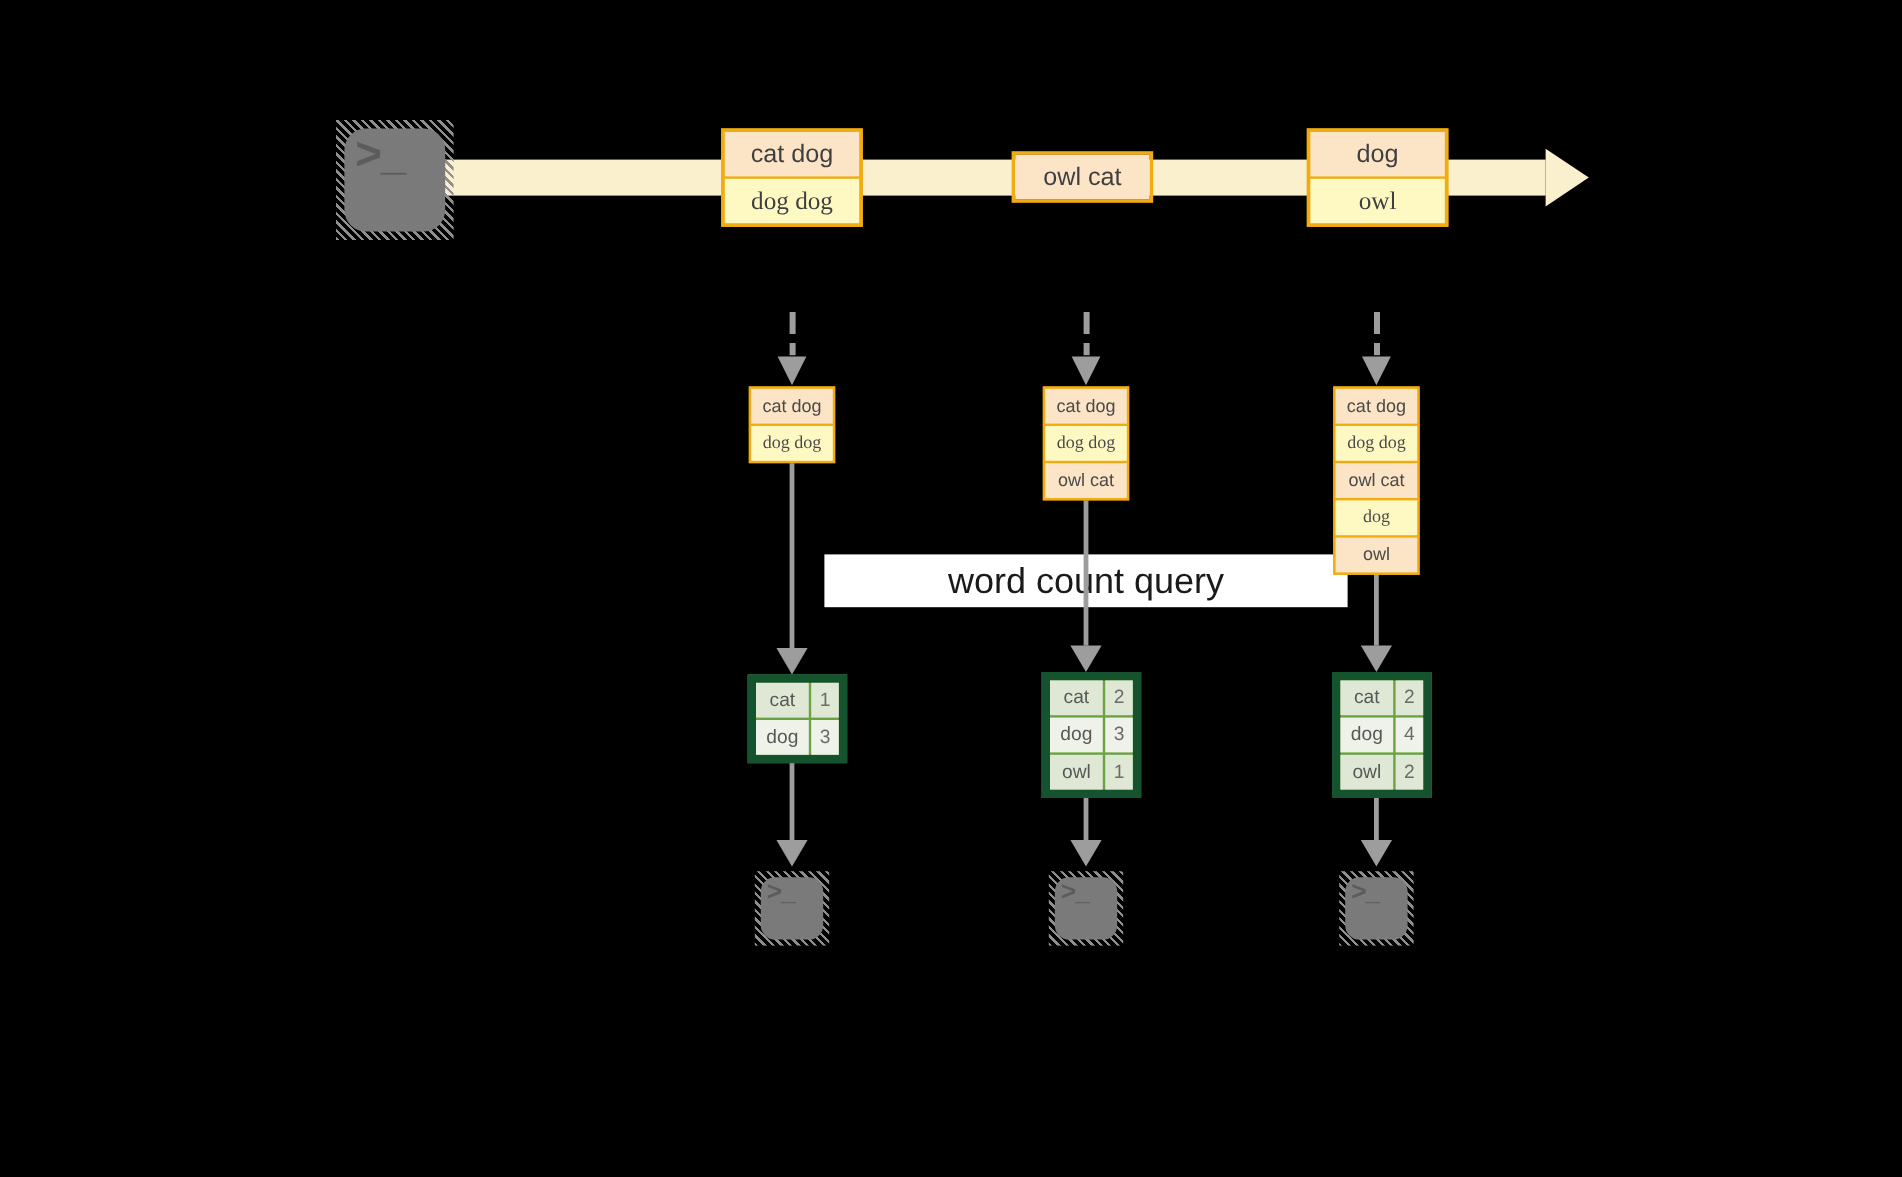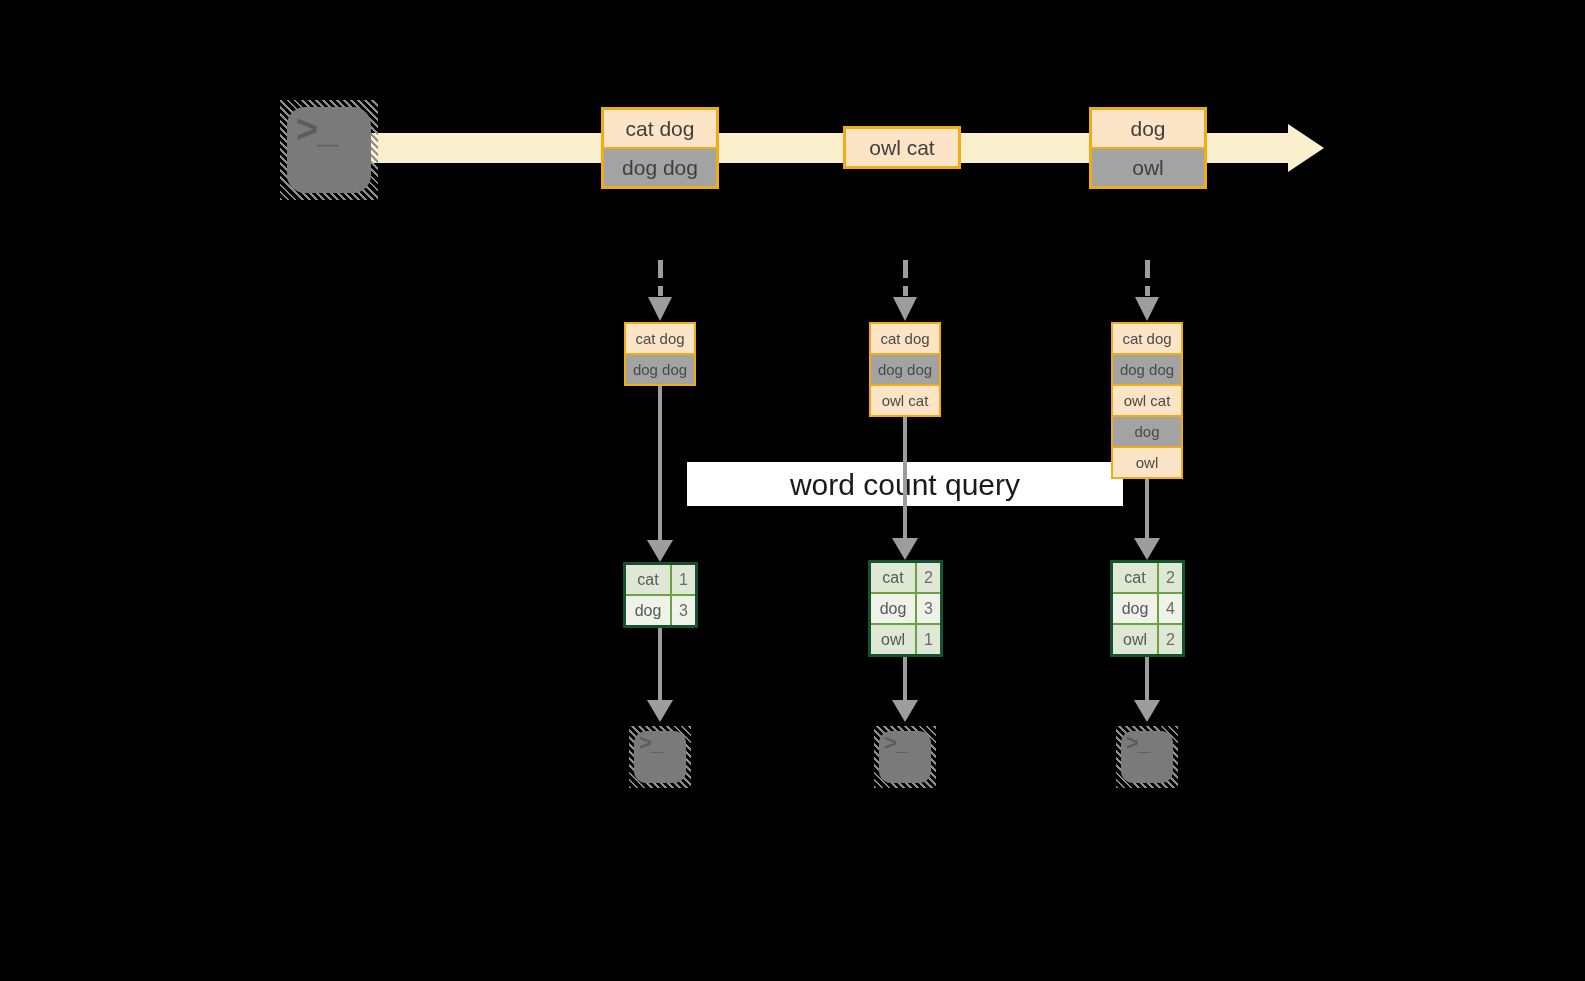--- a/index.html
+++ b/index.html
@@ -24,33 +24,33 @@
 
   
   .ebox{position:absolute;border:3px solid #f0ac12;z-index:3;background:#f0ac12;}
   .ebox .row{width:112px;height:37px;line-height:37px;text-align:center;
              font-size:21px;color:#3f3f3f;}
   .ebox .row + .row{margin-top:2px;}
   .ebox-1{left:601px;top:107px;}
   .ebox-2{left:843px;top:126px;}
   .ebox-3{left:1089px;top:107px;}
   .peach-dark{background:#fce4c6;}
-  .peach-light{background:#a3a3a3;}
+  .peach-light{background:#fef9c3;font-family:Liberation Serif, serif;}
 
   
   .stack{position:absolute;border:2px solid #f0ac12;background:#f0ac12;z-index:3;top:322px;}
   .stack .row{width:68px;height:29px;line-height:29px;text-align:center;
               font-size:15px;color:#4a4a4a;}
   .stack .row + .row{margin-top:2px;}
   .stack-1{left:624px;}
   .stack-2{left:869px;}
   .stack-3{left:1111px;}
 
   
-  .ctable{position:absolute;border:3px solid #14532d;background:#6ba342;z-index:3;}
+  .ctable{position:absolute;border:7px solid #14532d;background:#6ba342;z-index:3;}
   .ctable .trow{display:flex;}
   .ctable .trow + .trow{margin-top:2px;}
   .ctable .key{width:44px;height:29px;line-height:29px;text-align:center;font-size:16px;color:#585858;}
   .ctable .val{width:23px;height:29px;line-height:29px;text-align:center;font-size:16px;color:#6b6b6b;margin-left:2px;}
   .ctable-1{left:623px;top:562px;}
   .ctable-2{left:868px;top:560px;}
   .ctable-3{left:1110px;top:560px;}
   .green-dark{background:#dfe8d4;}
   .green-light{background:#eef2e8;}
 

